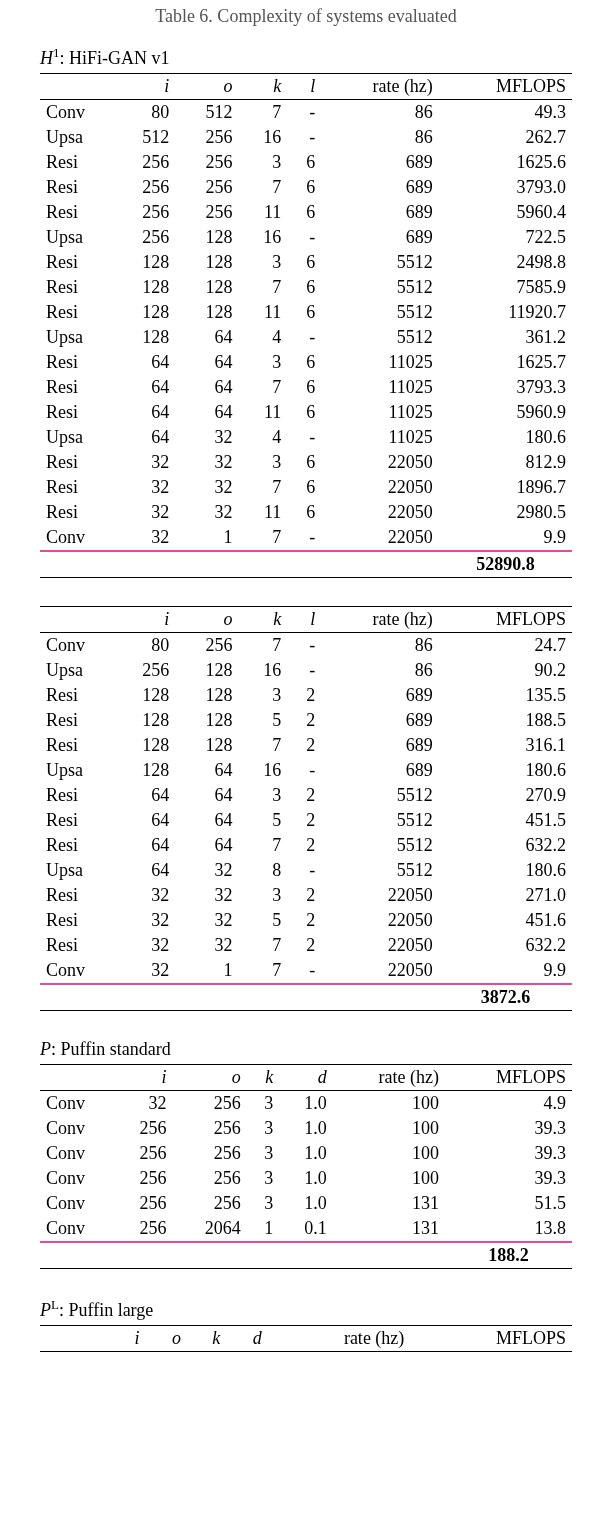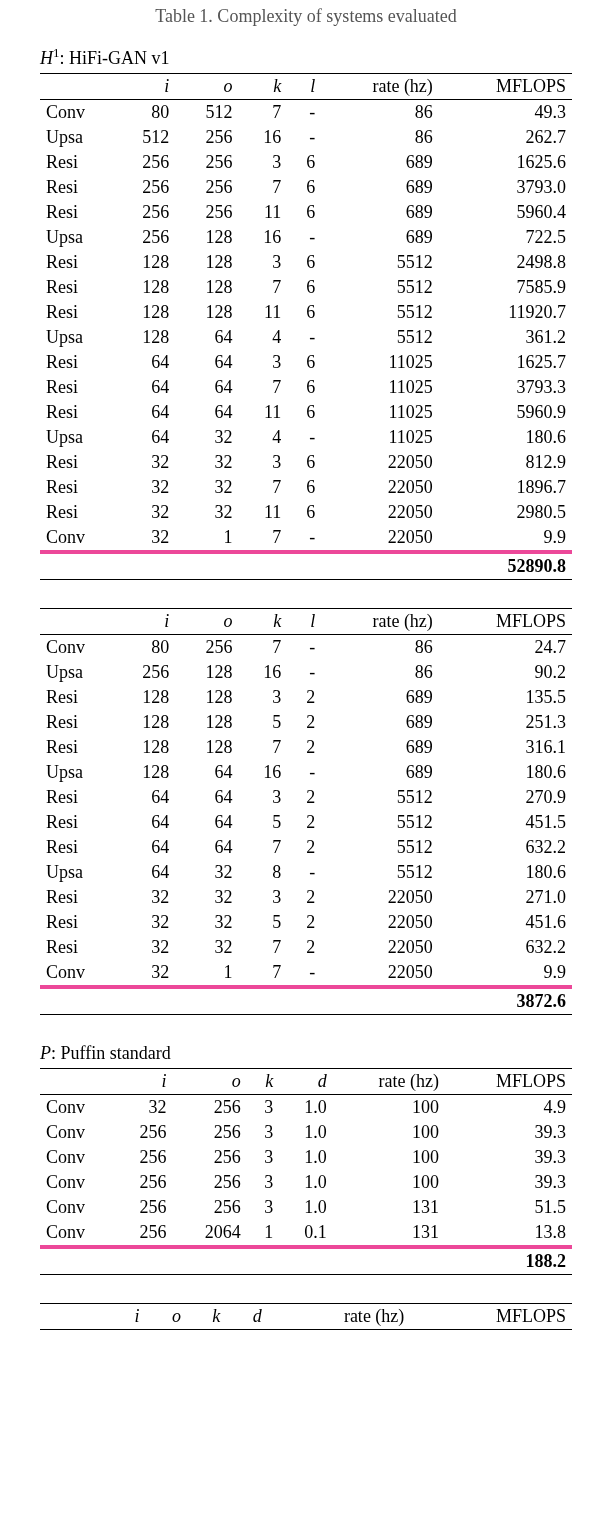--- a/index.html
+++ b/index.html
@@ -52,37 +52,38 @@
   }
   tbody td {
     text-align: right;
     padding: 2px 6px;
     white-space: nowrap;
   }
   tbody td:first-child {
     text-align: left;
   }
   tr.totalrow td {
-    border-top: 4px solid #ec4899;
+    border-top: 2px solid #ec4899;
+    text-align: center;
   }
   tr.totalrow td.total {
     font-weight: bold;
     border-bottom: 1px solid #000;
   }
   tr.totalrow td.spacer {
     border-bottom: 1px solid #000;
   }
   .italic { font-style: italic; }
   .toprule { border-top: 1px solid #000; }
 </style>
 </head>
 <body>
 <div class="page">
 
-<div class="caption">Table 1. Complexity of systems evaluated</div>
+<div class="caption">Table 6. Complexity of systems evaluated</div>
 
 <div id="tables-root">
       <div class="tblwrap">
         <div><span class="sublabel"><span class="italic">H</span><span class="sup">1</span><span>: HiFi-GAN v1</span></span></div>
         <table>
           <thead>
             <tr class="toprule">
               <th></th>
               <th><span class="italic">i</span></th>
               <th><span class="italic">o</span></th>
@@ -308,21 +309,21 @@
               <td>689</td>
               <td>135.5</td>
             </tr>
             <tr>
               <td>Resi</td>
               <td>128</td>
               <td>128</td>
               <td>5</td>
               <td>2</td>
               <td>689</td>
-              <td>251.3</td>
+              <td>188.5</td>
             </tr>
             <tr>
               <td>Resi</td>
               <td>128</td>
               <td>128</td>
               <td>7</td>
               <td>2</td>
               <td>689</td>
               <td>316.1</td>
             </tr>
@@ -494,20 +495,21 @@
               <td class="spacer"></td>
               <td class="spacer"></td>
               <td class="spacer"></td>
               <td class="spacer"></td>
               <td class="total">188.2</td>
             </tr>
           </tbody>
         </table>
       </div>
       <div class="tblwrap">
+        <div><span class="sublabel"><span class="italic">P</span><span class="sup">L</span><span>: Puffin large</span></span></div>
         <table>
           <thead>
             <tr class="toprule">
               <th></th>
               <th><span class="italic">i</span></th>
               <th><span class="italic">o</span></th>
               <th><span class="italic">k</span></th>
               <th><span class="italic">d</span></th>
               <th>rate (hz)</th>
               <th>MFLOPS</th>

